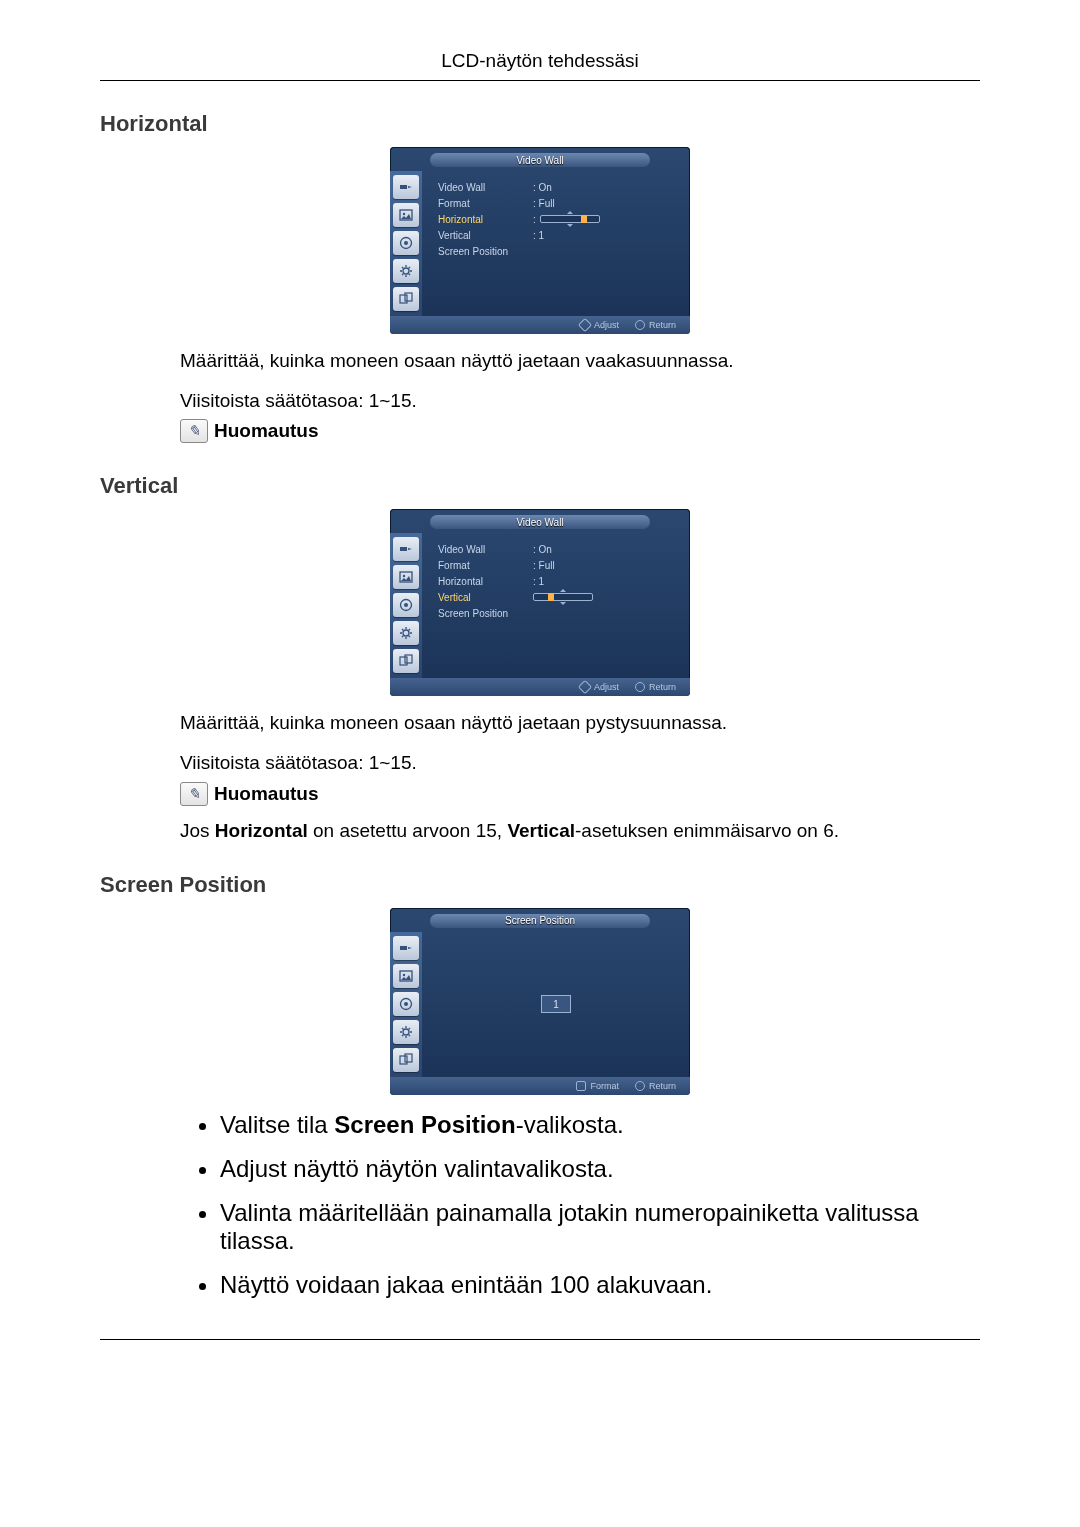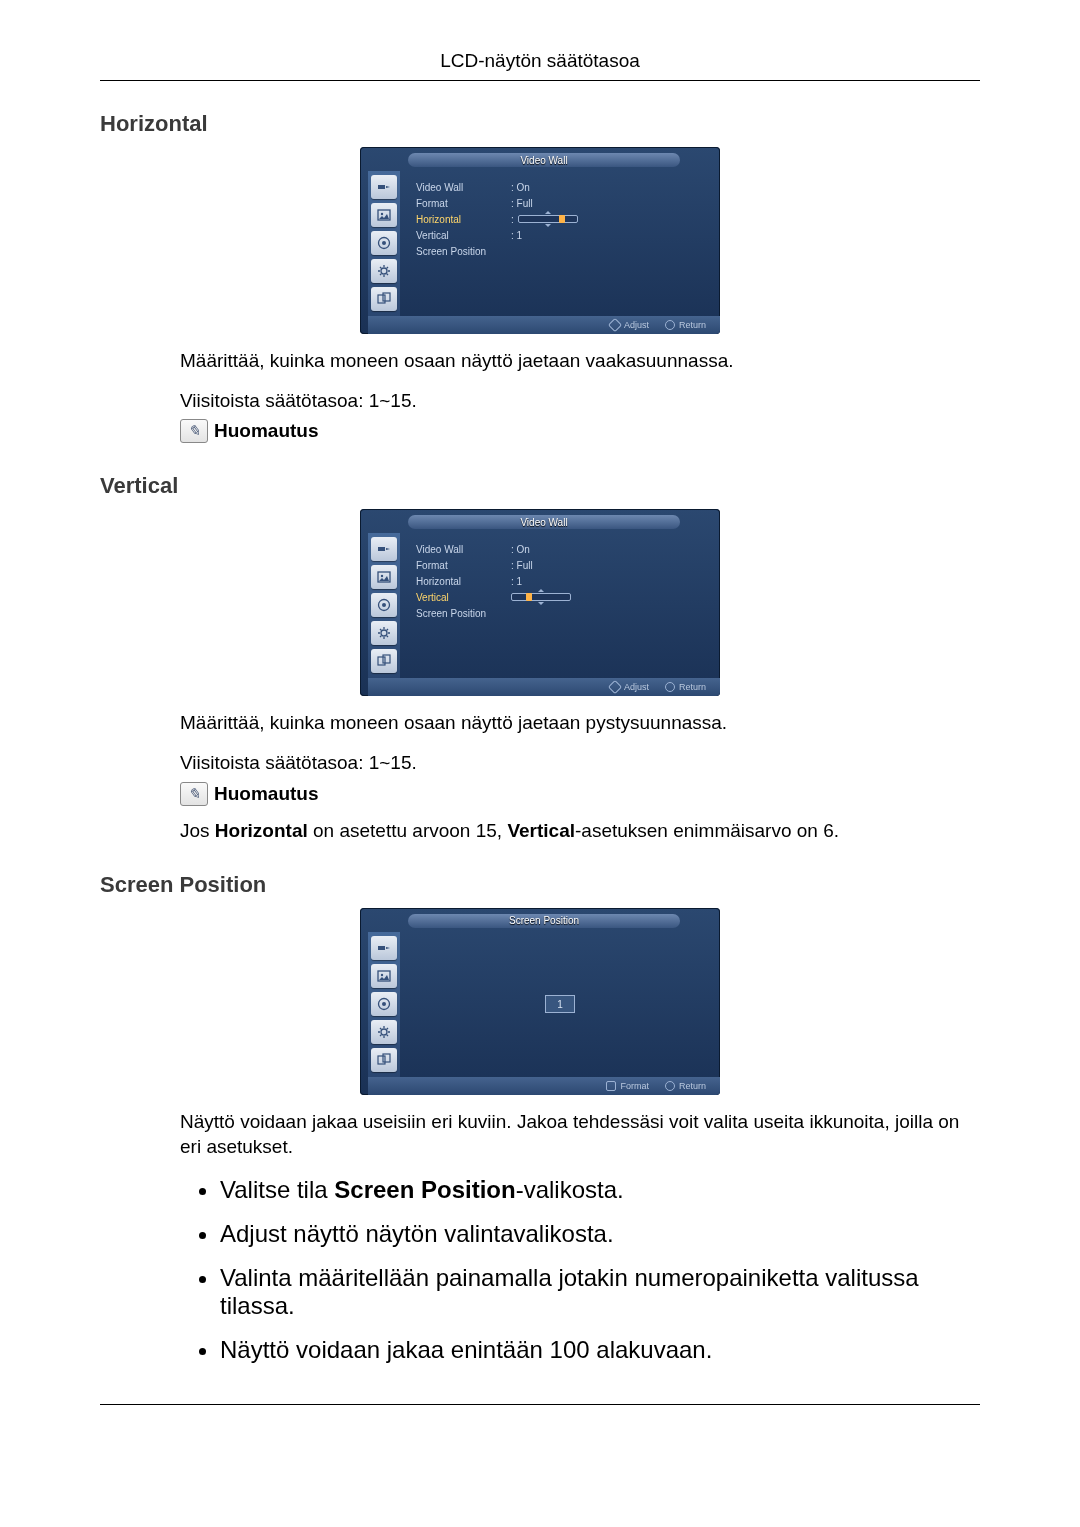--- a/index.html
+++ b/index.html
@@ -74,27 +74,26 @@
     margin: 10px 0 0 120px;
   }
   ul.bullets li {
     font-size: 24px;
     margin: 16px 0;
   }
   .bold { font-weight: bold; }
 
   
   .osd {
-    width: 360px;
+    width: 300px;
     margin: 6px auto 6px auto;
     background: linear-gradient(#2b4870, #1a3155);
     border-radius: 4px;
     overflow: hidden;
     box-shadow: 0 0 0 1px #0a1a30 inset;
-    padding-left: 8px;
   }
   .osd-titlebar {
     height: 24px;
     display: flex;
     align-items: center;
   }
   .osd-title-spacer {
     width: 40px;
   }
   .osd-title-mid {
@@ -220,21 +219,21 @@
     font-size: 10px;
     display: flex;
     align-items: center;
     justify-content: center;
   }
 </style>
 </head>
 <body>
 
 <div class="page">
-  <div class="header-title">LCD-näytön säätötasoa</div>
+  <div class="header-title">LCD-näytön tehdessäsi</div>
   <hr class="rule">
 
   <div class="section-heading">Horizontal</div>
 
   <div class="osd">
     <div class="osd-titlebar">
       <div class="osd-title-spacer"></div>
       <div class="osd-title-mid">
           <span class="osd-title-text">Video Wall</span>
         </div>
@@ -462,21 +461,20 @@
           <span class="fbtn-icon"></span>
           <span>Format</span>
         </span>
       <span class="fbtn">
           <span class="fbtn-icon" style="border-radius:50%;"></span>
           <span>Return</span>
         </span>
     </div>
   </div>
 
-  <div class="body-text">Näyttö voidaan jakaa useisiin eri kuviin. Jakoa tehdessäsi voit valita useita ikkunoita, joilla on eri asetukset.</div>
   <ul class="bullets">
     <li><span>Valitse tila </span><span class="bold">Screen Position</span><span>-valikosta.</span></li>
     <li>Adjust näyttö näytön valintavalikosta.</li>
     <li>Valinta määritellään painamalla jotakin numeropainiketta valitussa tilassa.</li>
     <li>Näyttö voidaan jakaa enintään 100 alakuvaan.</li>
   </ul>
 
   <hr class="bottom-rule">
 </div>
 

